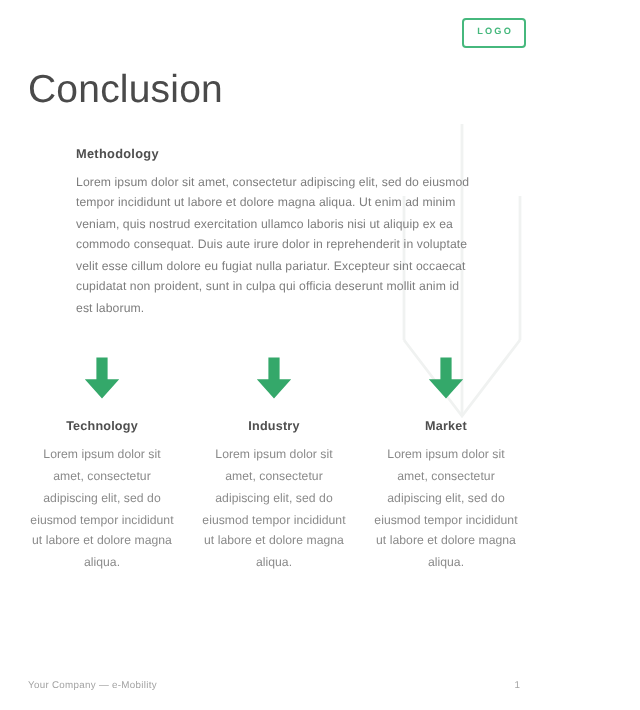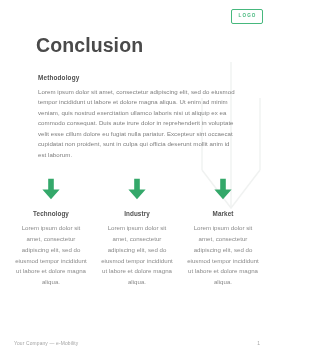--- a/index.html
+++ b/index.html
@@ -59,25 +59,24 @@
     text-indent: 1.1px;
   }
 
   
   .title {
     position: absolute;
     left: 14px;
     top: 22px;
     font-size: 19.5px;
     color: #4a4a4a;
-    font-weight: bold;
+    font-weight: normal;
     letter-spacing: 0.1px;
     line-height: 1.1;
     z-index: 3;
-    margin-left: 22px;
   }
 
   
   .section {
     position: absolute;
     left: 38px;
     top: 74px;
     width: 200px;
     z-index: 3;
   }

